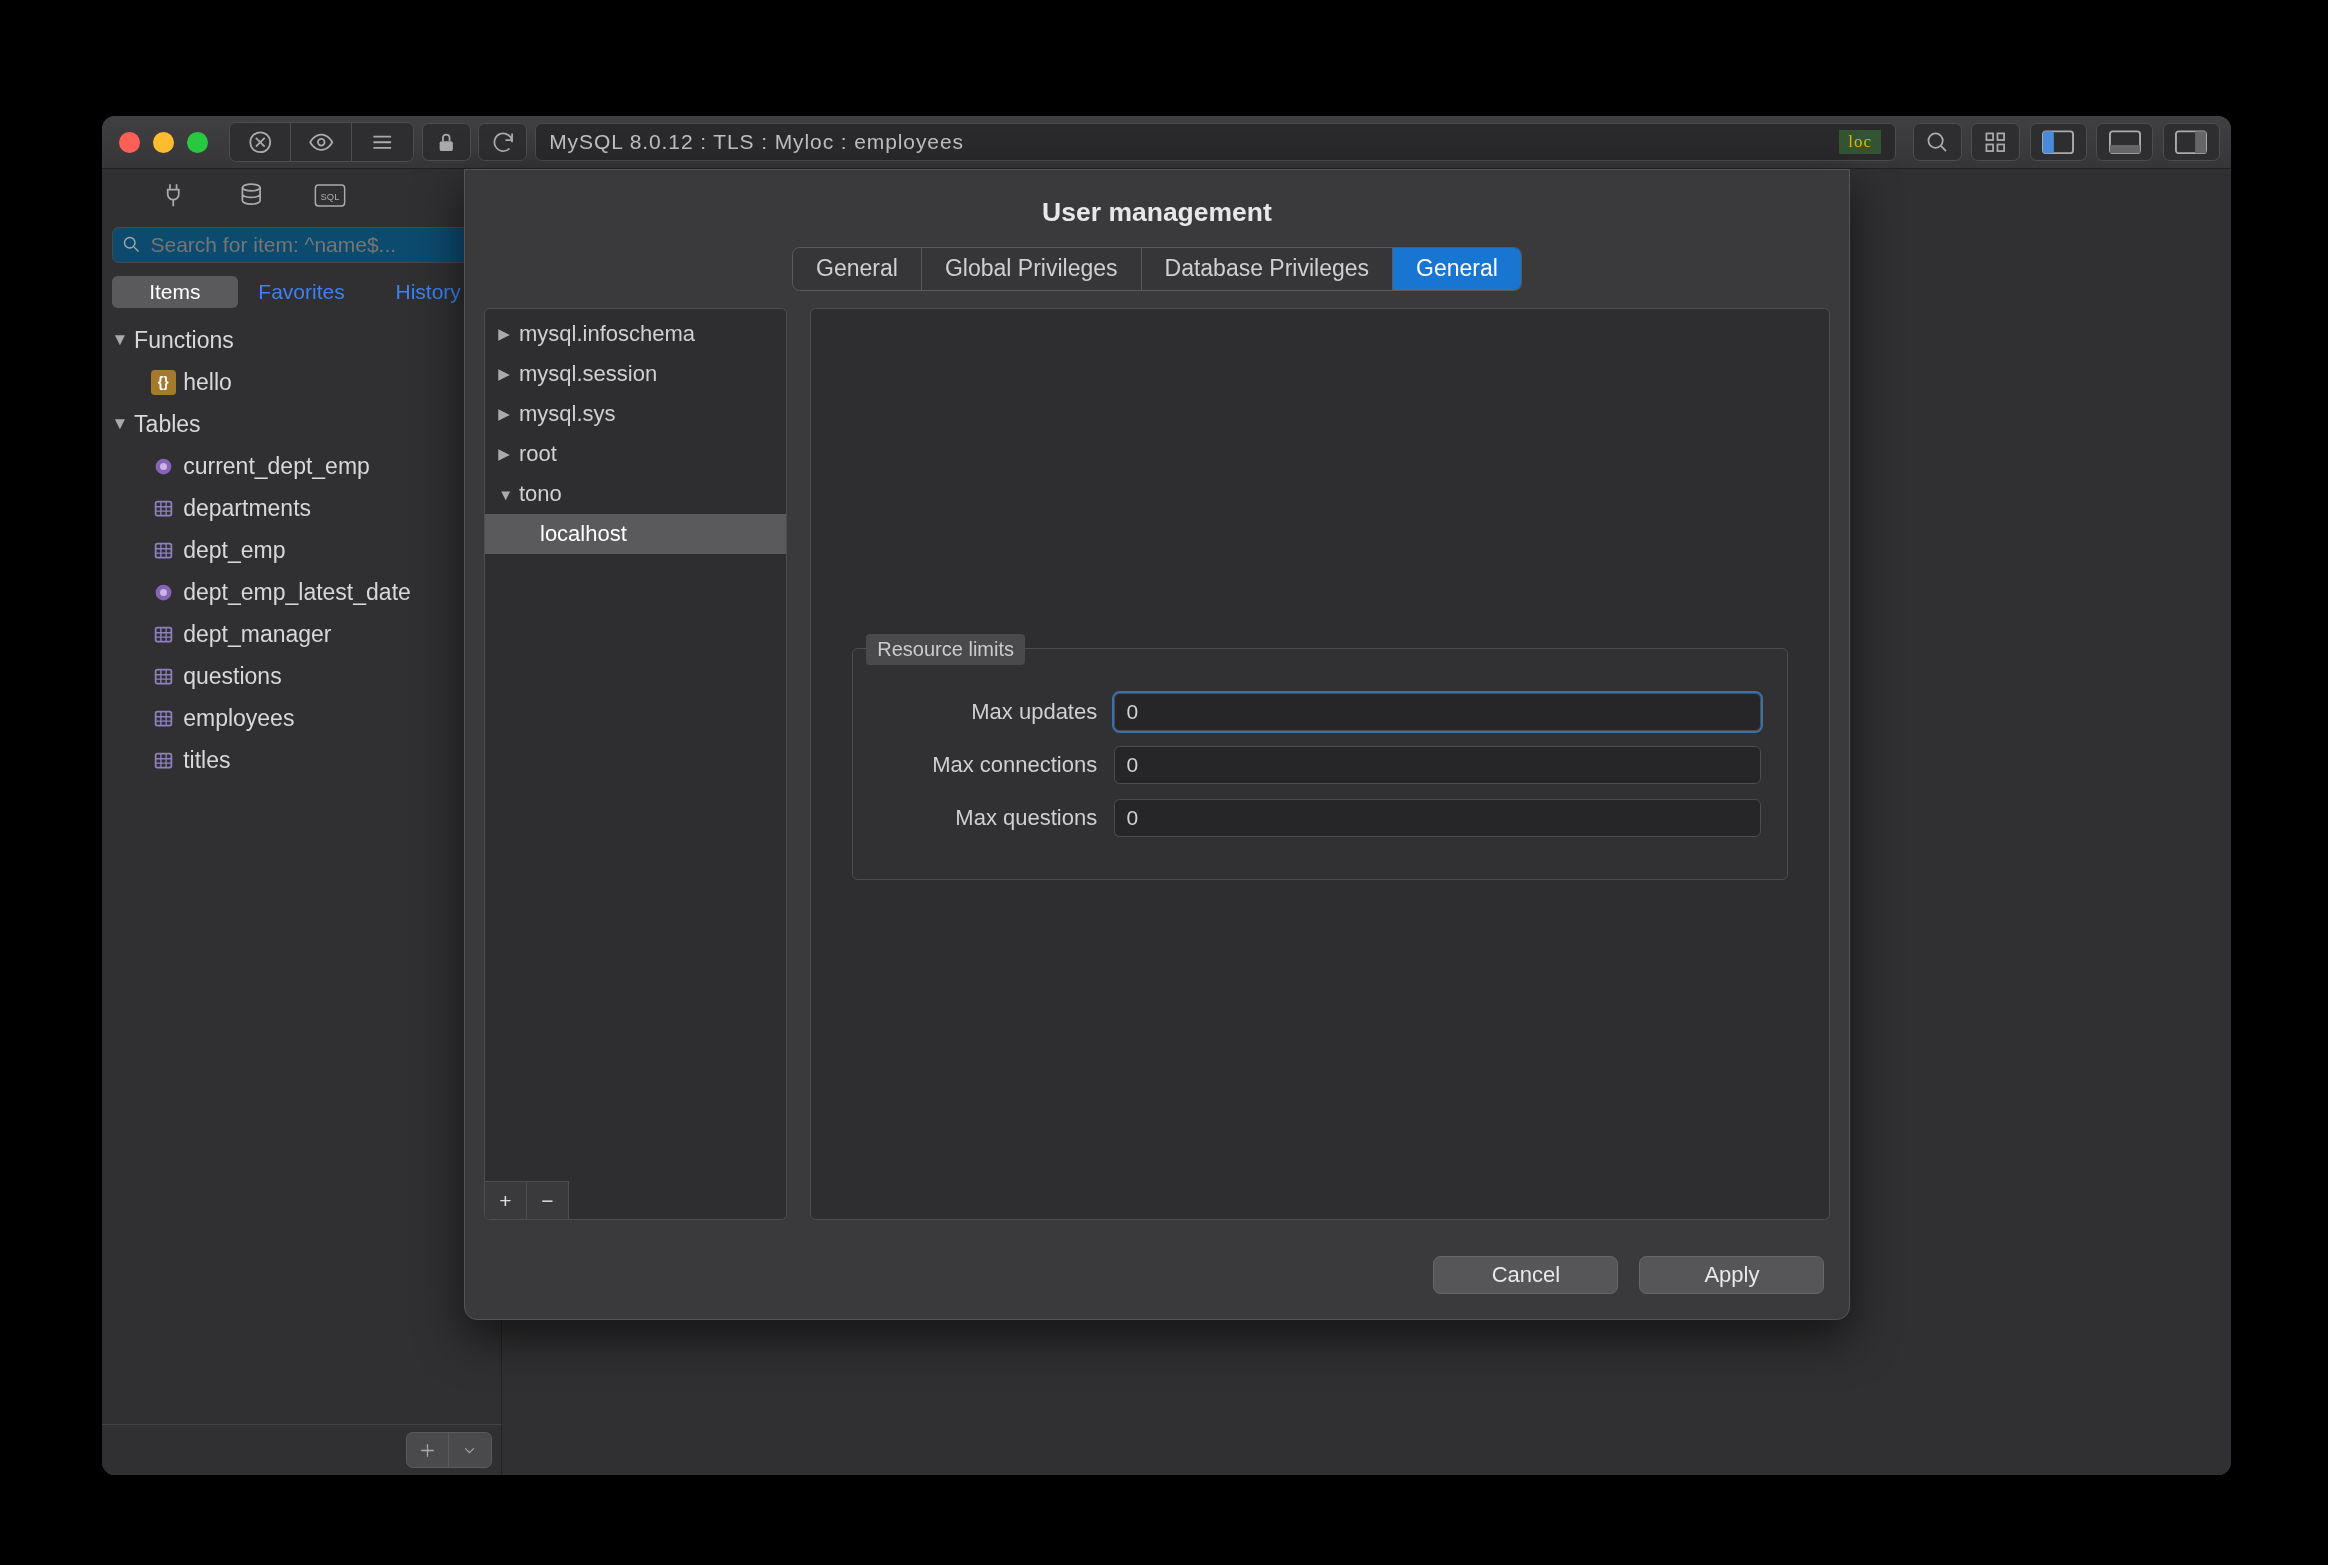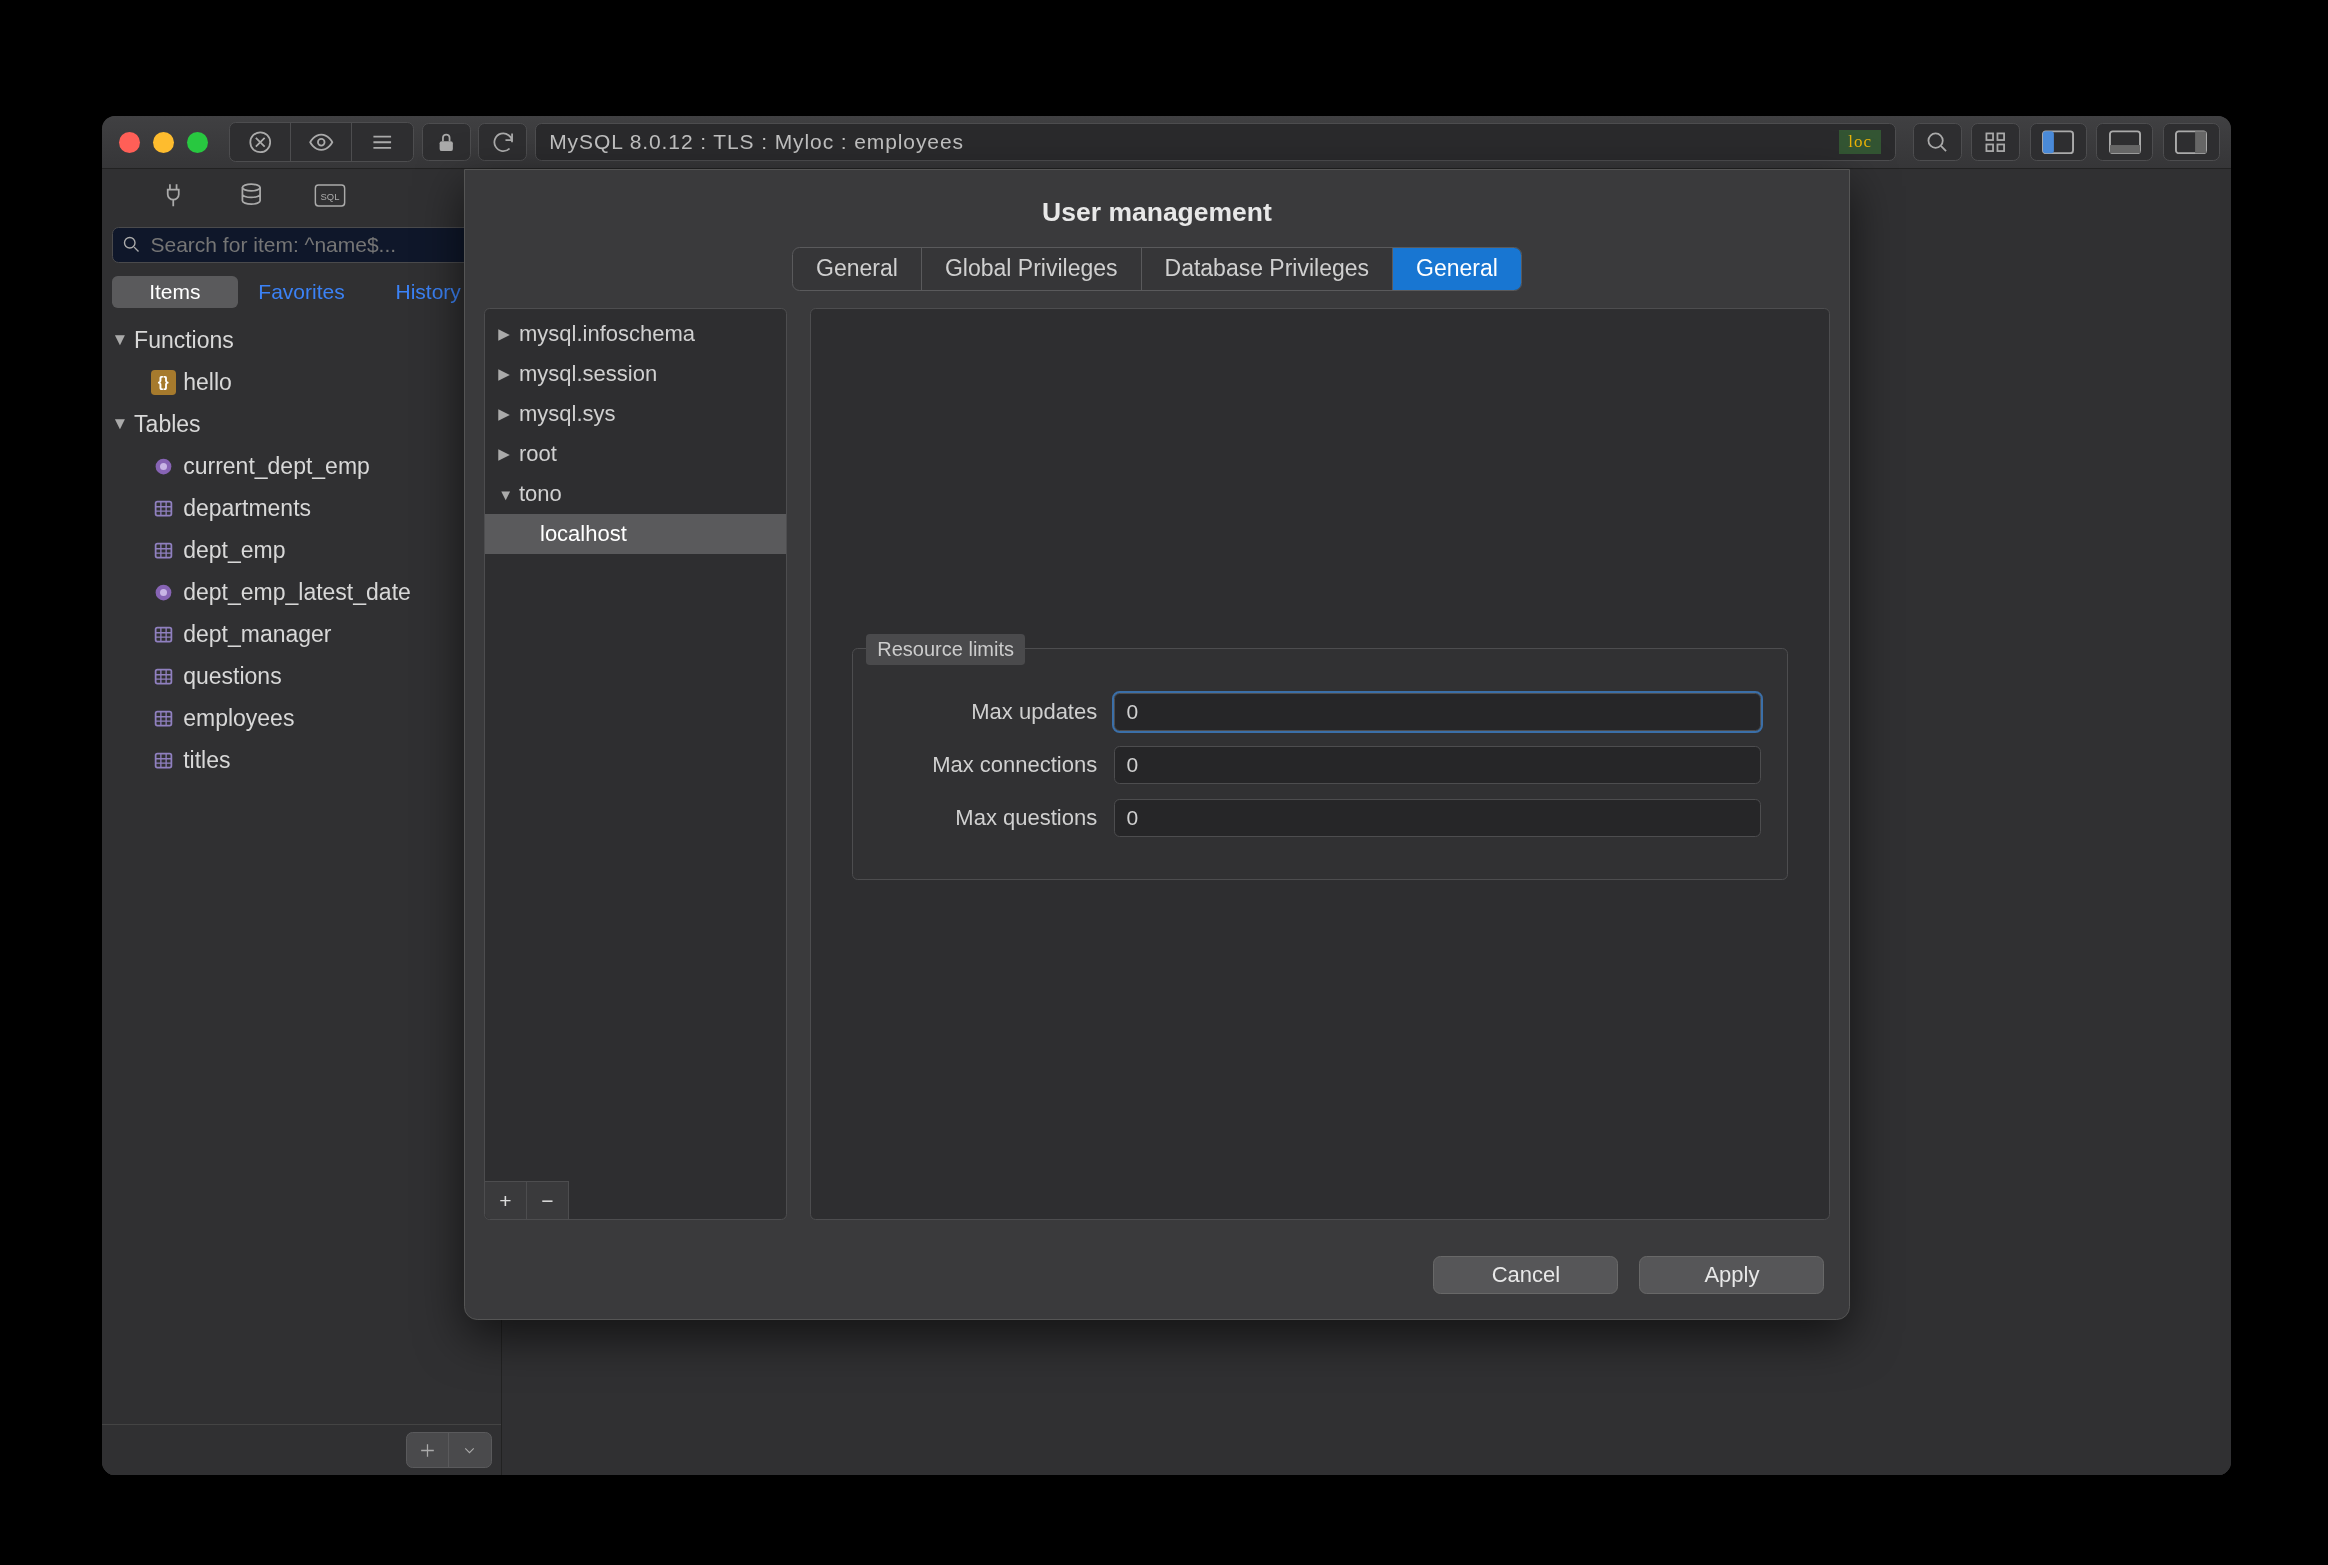--- a/index.html
+++ b/index.html
@@ -26,21 +26,21 @@
   
   
   .main-area { flex: 1; display: flex; background: #303032; position: relative; }
   
   
   .left-sidebar { width: 400px; background: #303032; border-right: 0.9px solid #222; display: flex; flex-direction: column; }
   .sidebar-top-icons { height: 52px; display: flex; align-items: center; justify-content: flex-start; gap: 19px; border-bottom: none; padding-left: 42px; }
   .sidebar-top-icons .icon-btn { width: 59px; height: 40px; display:flex; align-items:center; justify-content:center; color:#aaa; }
   .sidebar-top-icons .icon-btn.active { color: #ddd; }
   .search-wrap { padding: 5.7px 9.5px; }
-  .search-input { width: 100%; height: 36px; background: #0f172a; border: 0.9px solid #4a4a4c; border-radius: 6.6px; color: #9a9a9a; padding: 0 9.5px 0 38px; font-size: 21px; }
+  .search-input { width: 100%; height: 36px; background: #0c4a6e; border: 0.9px solid #4a4a4c; border-radius: 6.6px; color: #9a9a9a; padding: 0 9.5px 0 38px; font-size: 21px; }
   .tabs-row { display: flex; padding: 7.6px 9.5px; gap: 0; }
   .tab-btn { flex: 1; height: 32px; border-radius: 5.7px; display: flex; align-items: center; justify-content: center; font-size: 21px; color: #3b82f6; }
   .tab-btn.active { background: #5a5a5c; color: #fff; }
   .tree { flex: 1; overflow: auto; padding: 3.8px 0; }
   .tree-item { display: flex; align-items: center; height: 42px; padding-left: 9.5px; color: #d8d8d8; font-size: 23px; gap: 7.6px; }
   .tree-item.section { font-weight: 500; }
   .tree-item.child { padding-left: 49px; }
   .disclosure { width: 15px; color: #aaa; font-size: 17px; }
   .item-icon { width: 24.6px; height: 24.6px; display: inline-flex; align-items: center; justify-content: center; border-radius: 3.8px; font-size: 14px; }
   .item-icon.fn { background: #a67a2d; color:#fff; font-weight:bold; }

